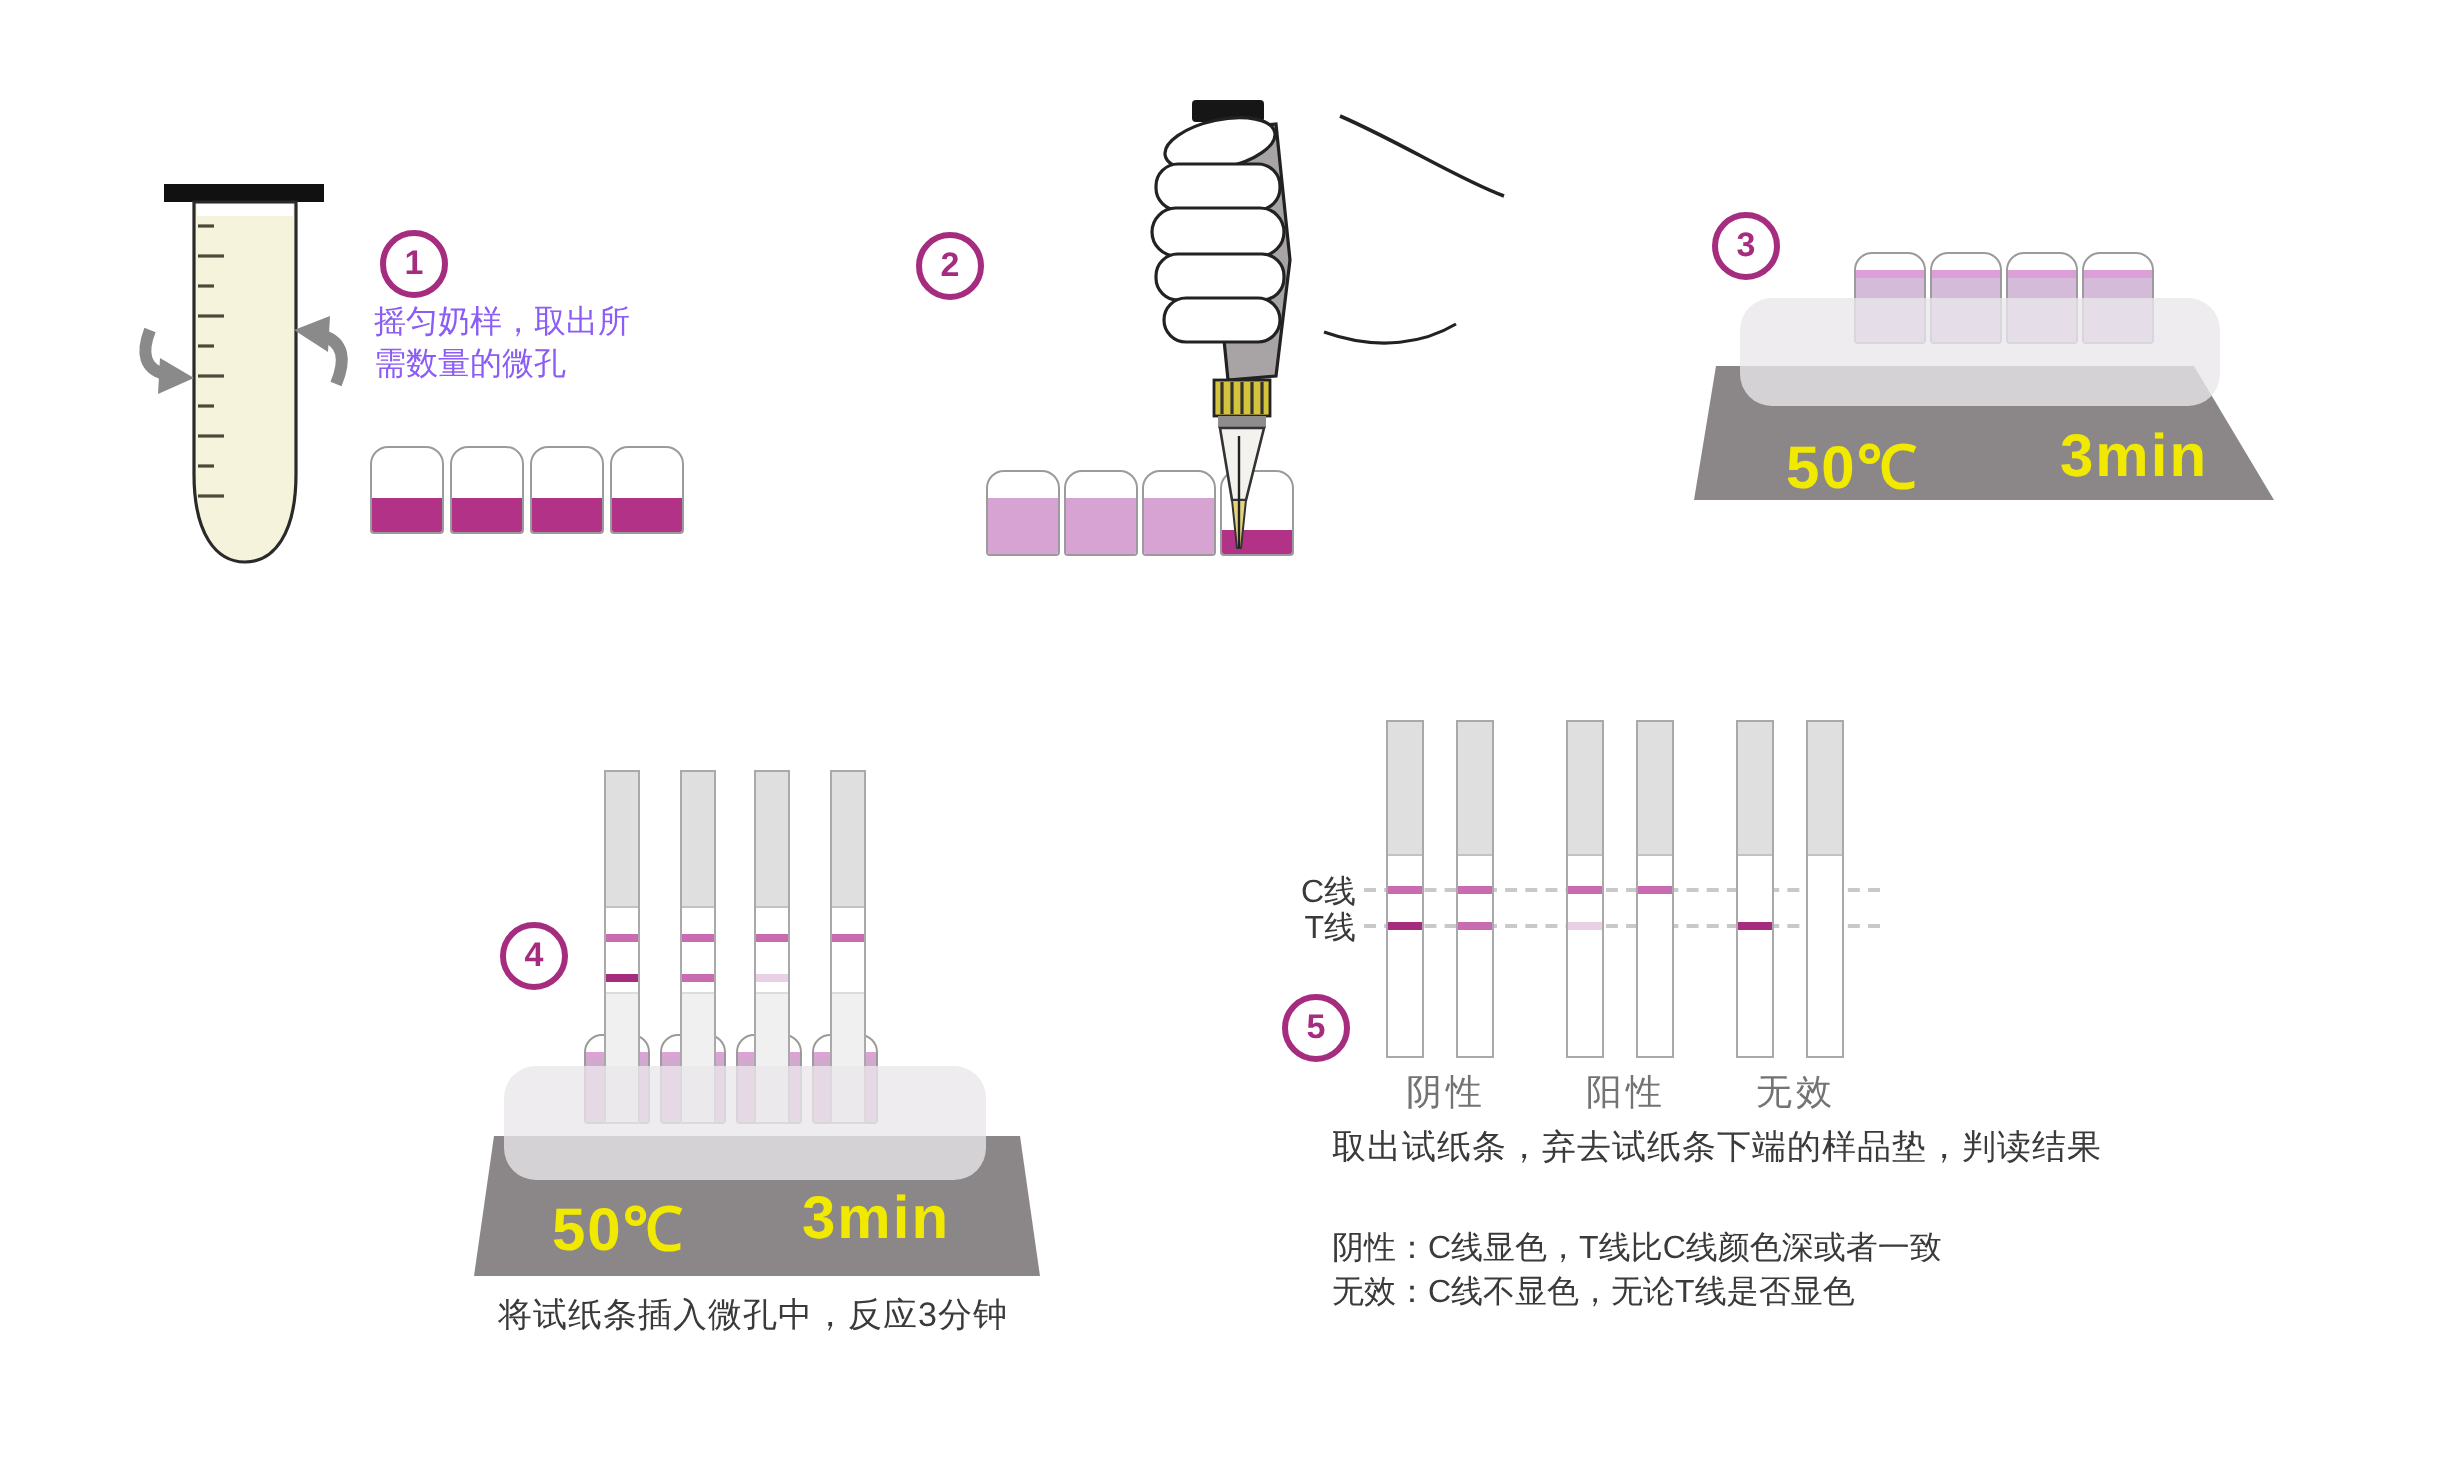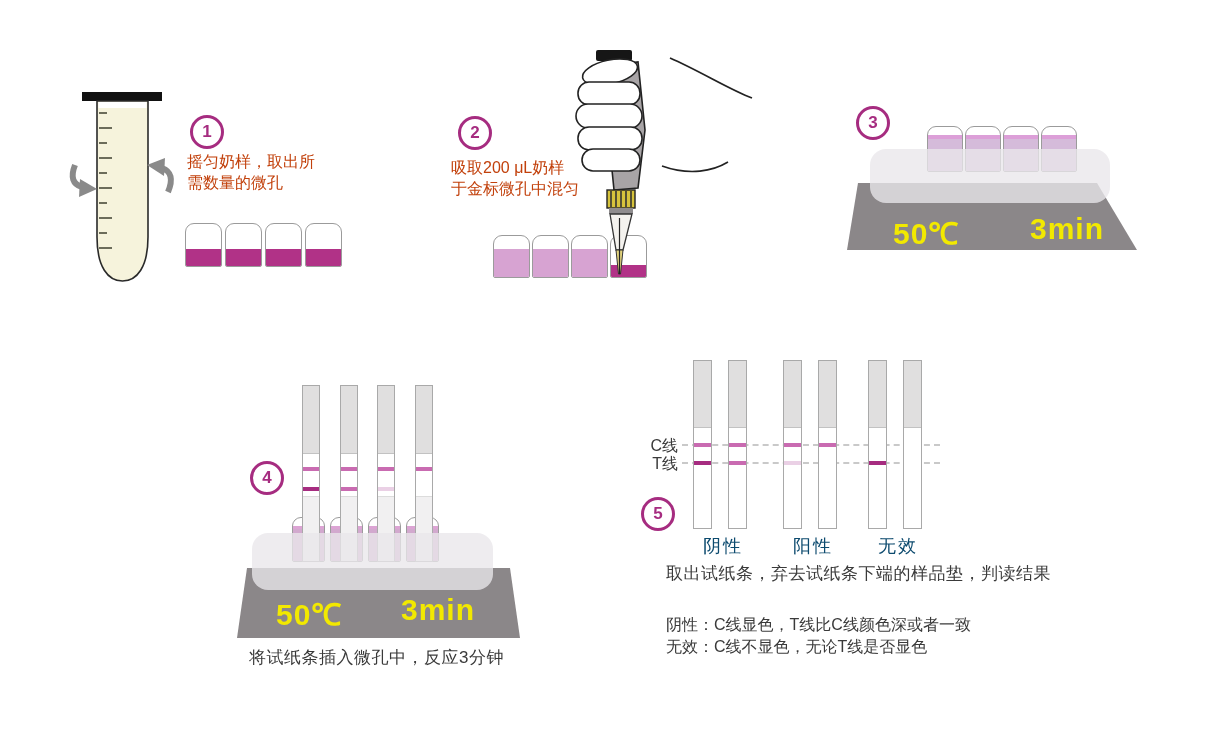--- a/index.html
+++ b/index.html
@@ -3,21 +3,21 @@
 <meta charset="utf-8">
 <style>
   html,body{margin:0;padding:0;background:#fff;}
   .canvas{position:relative;width:1228px;height:737px;background:#ffffff;overflow:hidden;
           font-family:"Liberation Sans",sans-serif;color:#3a3a3a;}
   .abs{position:absolute;}
   
   .badge{position:absolute;width:28px;height:28px;border:3px solid #a62c80;border-radius:50%;
          color:#a62c80;font-size:17px;font-weight:bold;display:flex;align-items:center;
          justify-content:center;background:#fff;}
-  .step-text{position:absolute;font-size:16px;line-height:20.5px;white-space:pre-line;color:#c2410c;}
+  .step-text{position:absolute;font-size:16px;line-height:20.5px;white-space:pre-line;color:#8b5cf6;}
   .caption{position:absolute;font-size:17px;color:#3a3a3a;letter-spacing:.5px;white-space:nowrap;}
   .temp{position:absolute;font-size:30px;font-weight:bold;color:#f2e900;letter-spacing:1px;white-space:nowrap;}
   
   .wells{position:absolute;}
   .well{position:absolute;top:0;background:#fff;border:1.5px solid #9b9b9b;
         border-radius:9px 9px 2px 2px;overflow:hidden;box-sizing:border-box;}
   .well .liq{position:absolute;left:0;right:0;bottom:0;}
   #wells1 .well{width:37px;height:44px;}
   #wells1 .well:nth-child(1){left:0}#wells1 .well:nth-child(2){left:40px}
   #wells1 .well:nth-child(3){left:80px}#wells1 .well:nth-child(4){left:120px}
@@ -60,21 +60,21 @@
   #strips4 .strip:nth-child(3){left:75px}#strips4 .strip:nth-child(4){left:113px}
   #strips5 .strip{width:19px;height:169px;}
   #strips5 .pad{height:66px;}
   #strips5 .cline{top:82px;}
   #strips5 .tline{top:100px;}
   #strips5 .strip:nth-child(1){left:0}#strips5 .strip:nth-child(2){left:35px}
   #strips5 .strip:nth-child(3){left:90px}#strips5 .strip:nth-child(4){left:125px}
   #strips5 .strip:nth-child(5){left:175px}#strips5 .strip:nth-child(6){left:210px}
   .dash{position:absolute;border-top:2px dashed #c9c9c9;height:0;}
   .linelabel{position:absolute;width:38px;text-align:right;font-size:16px;color:#3a3a3a;}
-  .grouplabel{position:absolute;font-size:18px;letter-spacing:2px;color:#0c4a6e;white-space:nowrap;}
+  .grouplabel{position:absolute;font-size:18px;letter-spacing:2px;color:#737373;white-space:nowrap;}
   .interp{position:absolute;font-size:16px;line-height:21.5px;color:#3a3a3a;}
   .interp div{white-space:nowrap;}
 </style>
 </head>
 <body>
 
 <div class="canvas">
 
   <svg class="abs" style="left:35px;top:85px;width:150px;height:215px" viewBox="0 0 150 215">
     <rect x="47" y="7" width="80" height="9" fill="#111"></rect>
@@ -117,22 +117,20 @@
         <div class="liq"></div>
       </div>
     <div class="well">
         <div class="liq"></div>
       </div>
   </div>
 
   <div class="badge" style="left:458px;top:116px">
     <span>2</span>
   </div>
-  <div class="step-text" style="left:451px;top:158px">吸取200 μL奶样
-于金标微孔中混匀</div>
   <div class="wells" id="wells2" style="left:493px;top:235px">
     <div class="well">
         <div class="liq"></div>
       </div>
     <div class="well">
         <div class="liq"></div>
       </div>
     <div class="well">
         <div class="liq"></div>
       </div>

